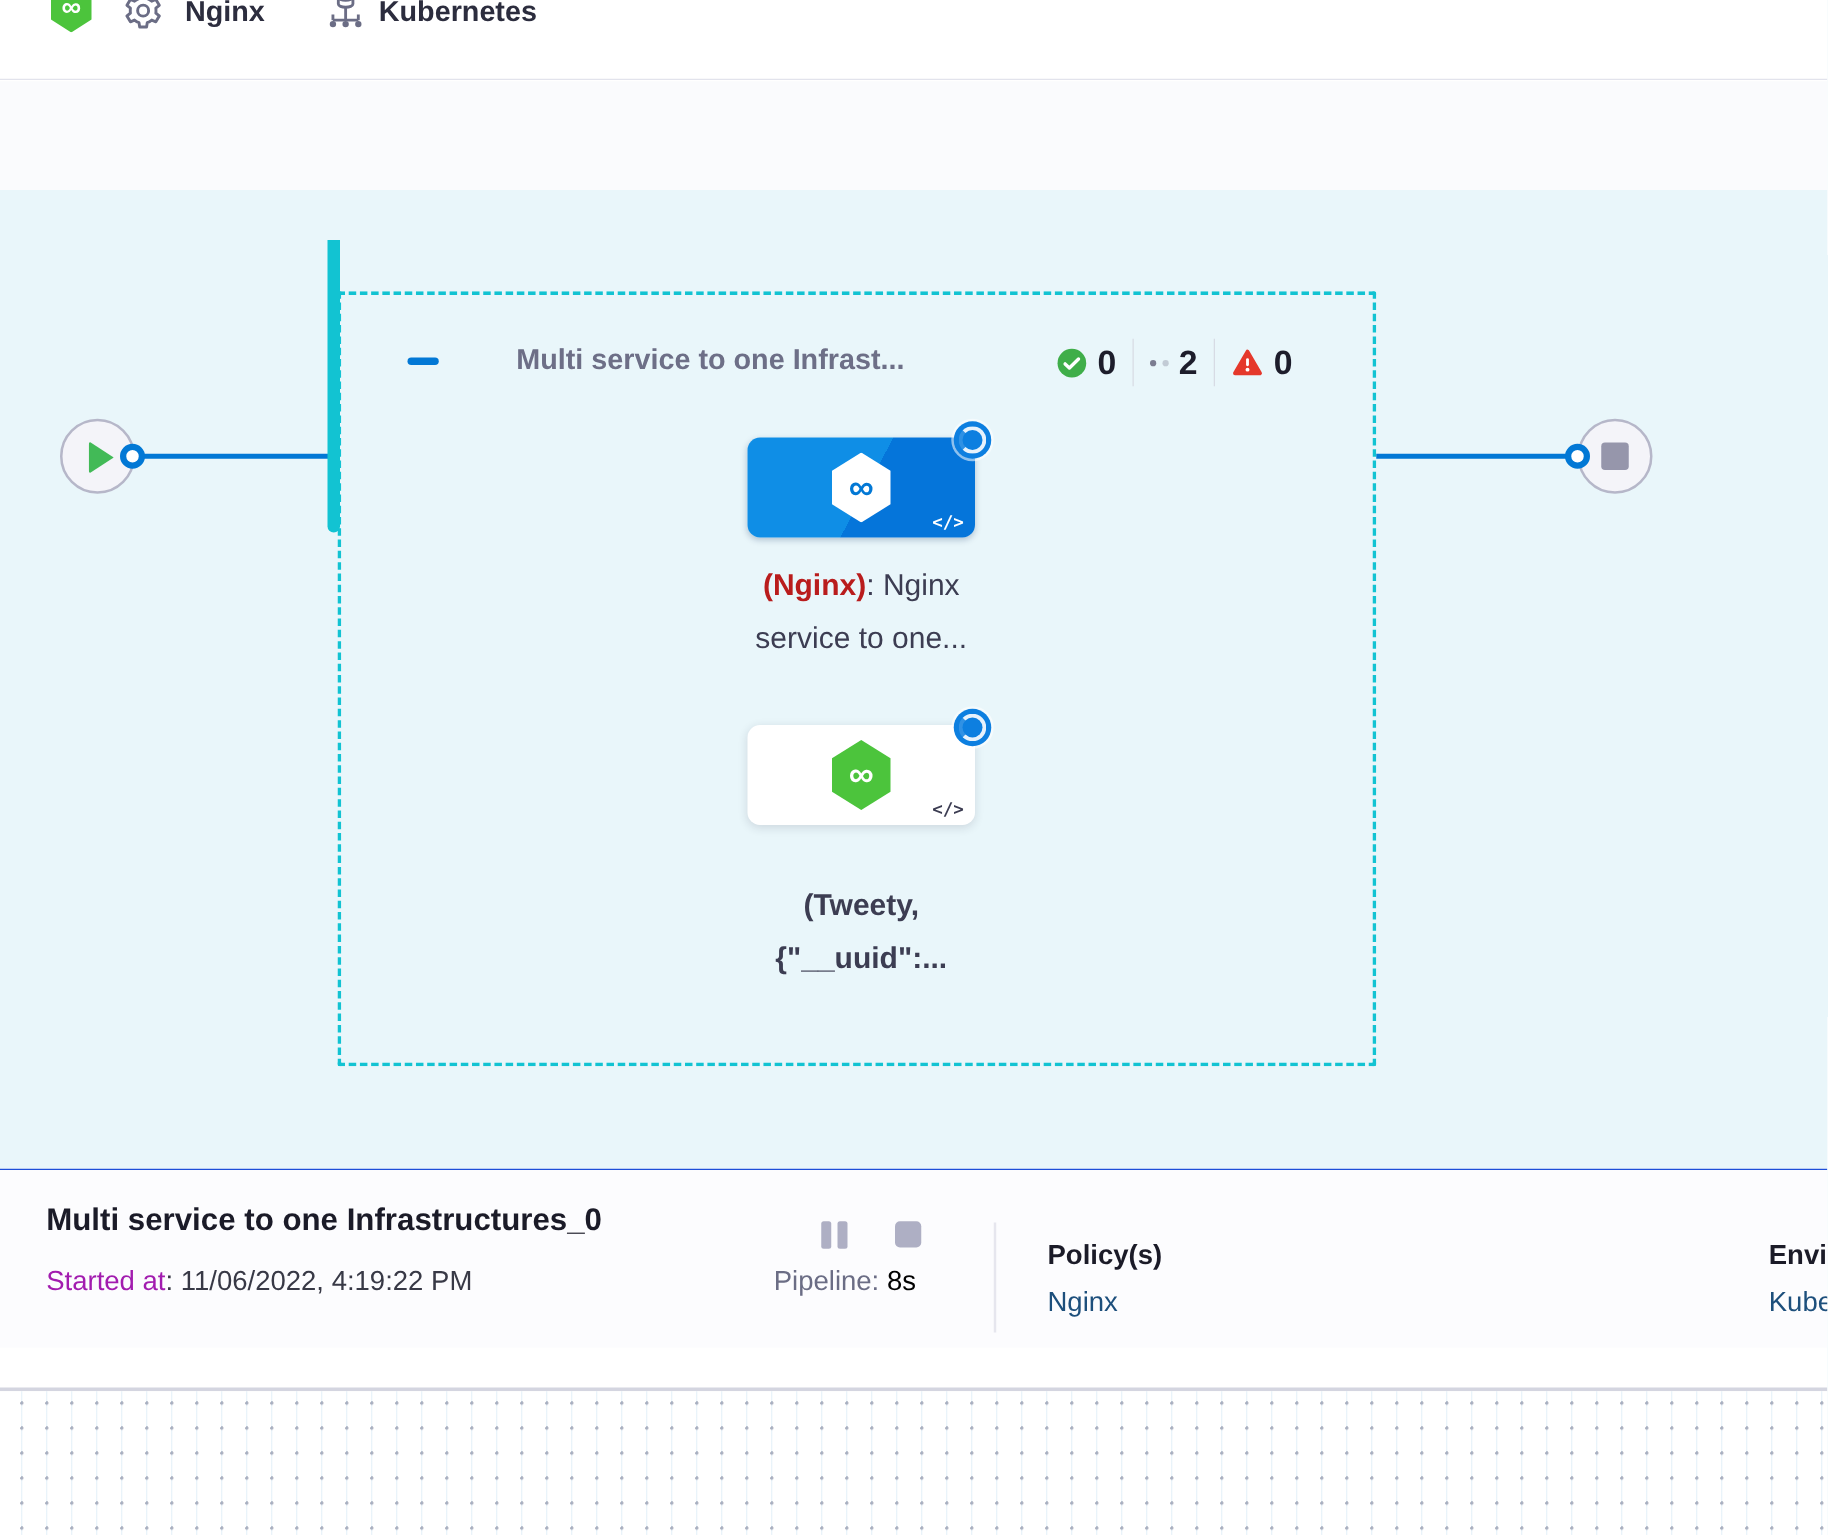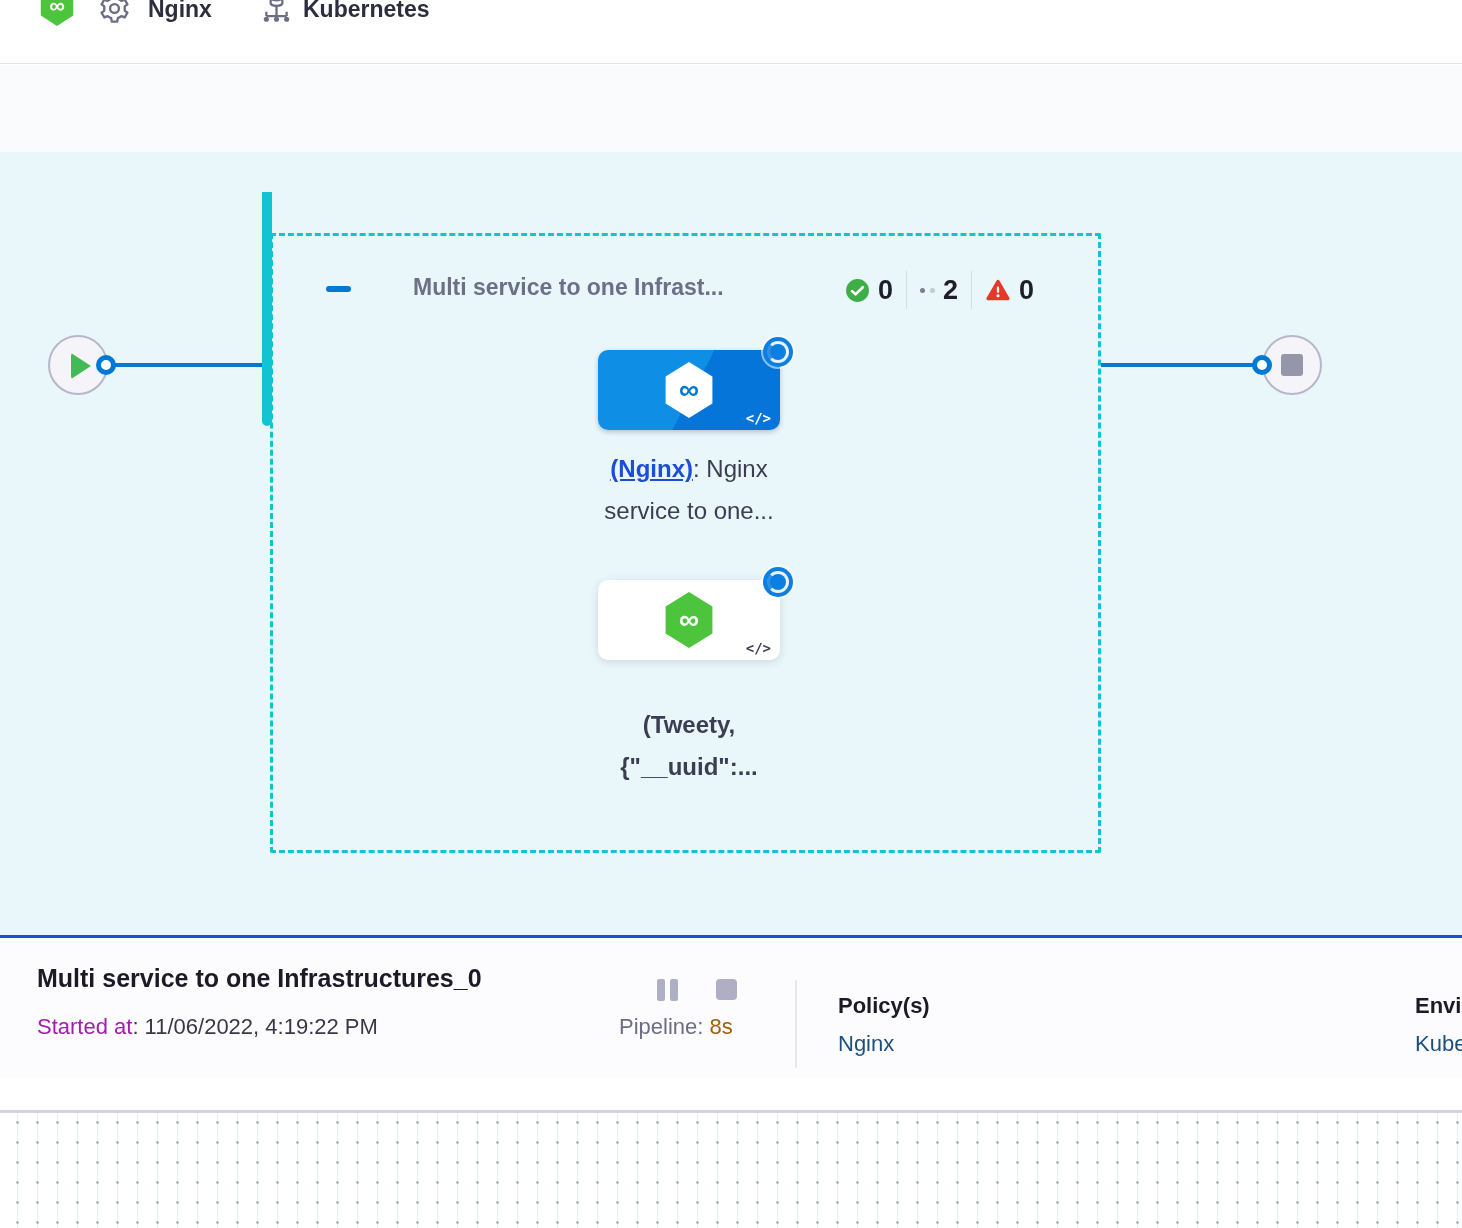--- a/index.html
+++ b/index.html
@@ -49,44 +49,44 @@
   .hex-green { background:#4cc43c; color:#fff; }
   .code-glyph { position:absolute; right:9px; bottom:4px; font-family:"DejaVu Sans Mono",monospace; font-size:14px; font-weight:bold; }
   .code-white { color:#fff; }
   .code-dark { color:#3c3d52; }
   .spinner { position:absolute; right:-13px; top:-13px; width:30px; height:30px; border-radius:50%; background:#0d7fe0; box-shadow:0 0 0 2px rgba(255,255,255,.55); }
   .spinner .arc { position:absolute; inset:4px; border-radius:50%; border:3px solid rgba(255,255,255,.9); border-left-color:rgba(255,255,255,.15); }
 
   .node-label { position:absolute; width:280px; text-align:center; font-size:24px; line-height:42px; color:#3c3d52; }
   .label-nginx { left:549px; top:296px; }
   .label-tweety { left:549px; top:552px; font-weight:700; }
-  .node-label b { color:#1d4ed8;text-decoration:underline; }
+  .node-label b { color:#b91c1c; }
 
   .start-node, .end-node { position:absolute; top:183px; width:60px; height:60px; border-radius:50%; background:#f4f4f9; border:2px solid #b6b7c9; }
   .start-node { left:48px; }
   .end-node { left:1262px; }
   .play-tri { position:absolute; left:21px; top:16px; width:0; height:0; border-left:20px solid #42ba57; border-top:13px solid transparent; border-bottom:13px solid transparent; border-radius:3px; }
   .stop-sq { position:absolute; left:17px; top:17px; width:22px; height:22px; background:#9696ab; border-radius:3px; }
   .conn-dot { position:absolute; top:203px; width:20px; height:20px; border-radius:50%; background:#fff; border:5px solid #0278d5; z-index:2; }
   .conn-dot.left { left:96px; }
   .conn-dot.right { left:1252px; }
   .flow-line { position:absolute; top:211px; height:4px; background:#0278d5; }
   .flow-line.l1 { left:106px; width:160px; }
   .flow-line.l2 { left:1101px; width:158px; }
 
   
-  .footer { position:absolute; left:0; top:935px; width:100%; height:143px; background:#fcfcfe; border-top:3px solid #1d4ed8; }
+  .footer { position:absolute; left:0; top:935px; width:100%; height:143px; background:#fcfcfe; border-top:1px solid #1d4ed8; }
   .exec-title { position:absolute; left:37px; top:26px; font-size:25px; font-weight:700; color:#1b1b28; }
   .started-row { position:absolute; left:37px; top:76px; font-size:22px; color:#383946; }
   .started-row .lbl { color:#a21caf;text-align:right; }
   .pause-icon { position:absolute; left:657px; top:41px; width:22px; height:22px; display:flex; gap:5px; }
   .pause-icon i { width:8px; height:22px; background:#aeafc4; border-radius:2px; display:block; }
   .stop-icon { position:absolute; left:716px; top:41px; width:21px; height:21px; background:#aeafc4; border-radius:4px; }
   .duration-row { position:absolute; left:619px; top:76px; font-size:22px; color:#6b6d85; }
-  .duration-row .val { color:#a16207; font-weight:500; }
+  .duration-row .val { color:#000000; font-weight:500; }
   .footer-vdiv { position:absolute; left:795px; top:42px; width:2px; height:88px; background:#e6e6ee; }
   .svc-col { position:absolute; left:838px; top:55px; }
   .env-col { position:absolute; left:1415px; top:55px; width:320px; }
   .fcol-lbl { font-size:22px; font-weight:600; color:#1b1b28; display:block; }
   .fcol-val { font-size:22px; color:#1d4f7c; display:block; margin-top:12px; }
 
   .footer-divider { position:absolute; left:0; top:1110px; width:100%; height:3px; background:#d4d5e0; }
   .grid-area { position:absolute; left:0; top:1113px; width:100%; height:115px; background:#fff;
     background-image:
       repeating-linear-gradient(to right, rgba(80,160,215,.16) 0 1px, transparent 1px 20px),

